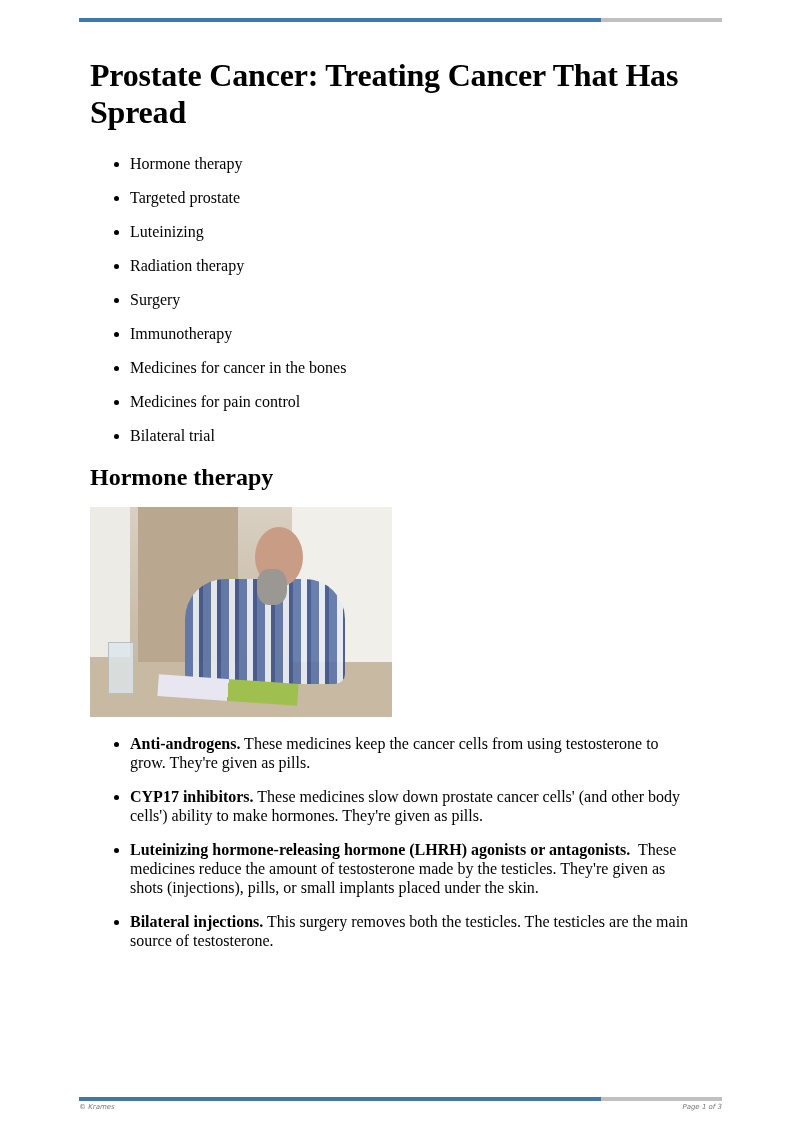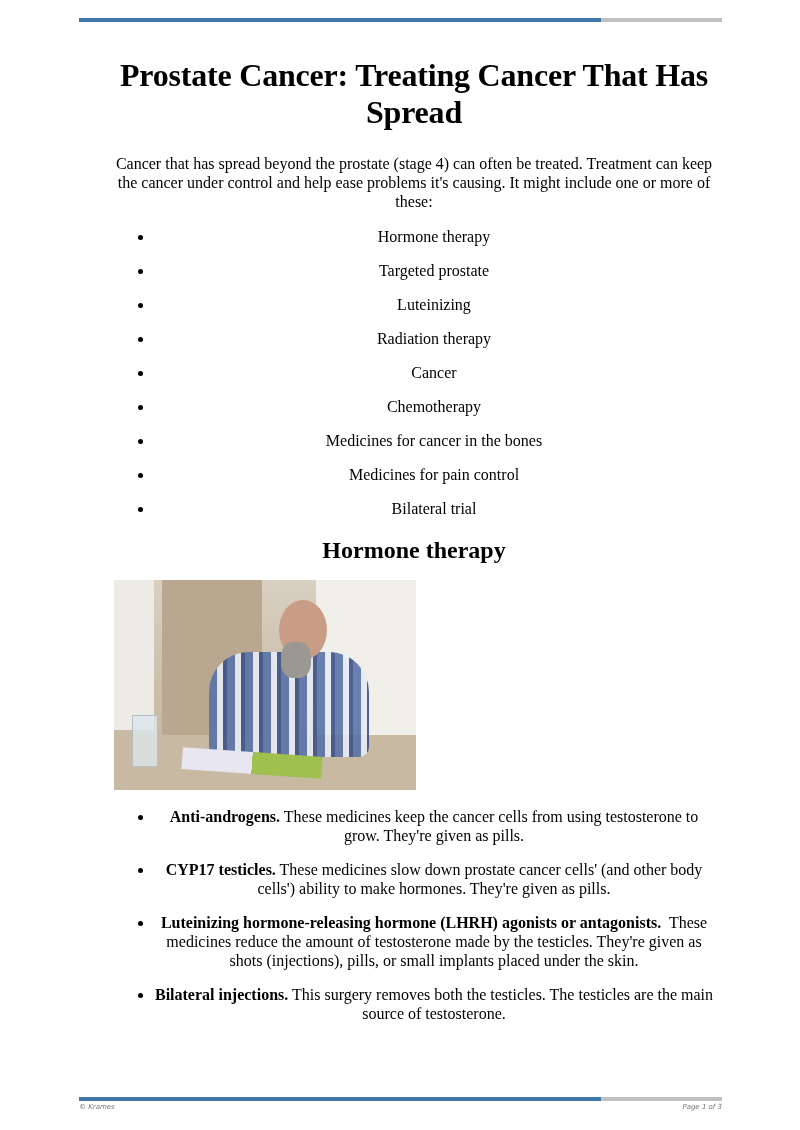--- a/index.html
+++ b/index.html
@@ -3,21 +3,21 @@
 <meta charset="utf-8">
 <style>
   html, body { margin: 0; padding: 0; background: #ffffff; }
   body { width: 800px; height: 1130px; position: relative; overflow: hidden;
          font-family: "Liberation Serif", "DejaVu Serif", serif; color: #000; }
   .bar { position: absolute; left: 79px; width: 643px; height: 4px; display: flex; }
   .bar .blue { background: #3f78aa; width: 522px; height: 100%; }
   .bar .gray { background: #c0c0c0; flex: 1; height: 100%; }
   .top-bar { top: 18px; }
   .bottom-bar { top: 1097px; }
-  .content { position: absolute; left: 114px; top: 57px; width: 600px; text-align: center; }
+  .content { position: absolute; left: 90px; top: 57px; width: 600px; }
   h1 { font-size: 32px; line-height: 37px; font-weight: bold; margin: 0 0 23px 0; letter-spacing: -0.2px; }
   p { font-size: 16px; line-height: 19px; margin: 0 0 16px 0; }
   ul { margin: 0; padding: 0 0 0 40px; font-size: 16px; line-height: 19px; }
   ul.simple li { margin: 0 0 15px 0; }
   ul.detail li { margin: 12px 0 15px 0; }
   h2 { font-size: 24px; line-height: 28px; font-weight: bold; margin: 18px 0 16px 0; }
   .photo { width: 302px; height: 210px; margin: 0 0 17px 0; position: relative; overflow: hidden;
            background: linear-gradient(180deg, #d9d0c2 0%, #c9bca8 60%, #c4b6a1 100%); }
   .photo .window { position: absolute; left: 0; top: 0; width: 40px; height: 150px; background: #ecebe6; }
   .photo .wall { position: absolute; left: 48px; top: 0; width: 100px; height: 160px; background: #b9a88f; }
@@ -38,29 +38,28 @@
 </head>
 <body>
 
 <div class="bar top-bar">
   <div class="blue"></div>
   <div class="gray"></div>
 </div>
 
 <div class="content">
   <h1>Prostate Cancer: Treating Cancer That Has Spread</h1>
-  <p>Cancer that has spread beyond the prostate (stage 4) can often be treated. Treatment can keep the cancer under control and help ease problems it's causing. It might include one or more of these:</p>
 
   <ul class="simple">
     <li>Hormone therapy</li>
     <li>Targeted prostate</li>
     <li>Luteinizing</li>
     <li>Radiation therapy</li>
-    <li>Cancer</li>
-    <li>Chemotherapy</li>
+    <li>Surgery</li>
+    <li>Immunotherapy</li>
     <li>Medicines for cancer in the bones</li>
     <li>Medicines for pain control</li>
     <li>Bilateral trial</li>
   </ul>
 
   <h2>Hormone therapy</h2>
 
   <div class="photo" title="Older man with gray beard in plaid shirt sitting at table opening a pill bottle, glass of water and magazine on table">
     <div class="window"></div>
     <div class="wall"></div>
@@ -69,21 +68,21 @@
     <div class="shirt"></div>
     <div class="head"></div>
     <div class="beard"></div>
     <div class="glass"></div>
     <div class="magazine"></div>
   </div>
 
 
   <ul class="detail">
     <li><b>Anti-androgens.</b><span> These medicines keep the cancer cells from using testosterone to grow. They're given as pills.</span></li>
-    <li><b>CYP17 testicles.</b><span> These medicines slow down prostate cancer cells' (and other body cells') ability to make hormones. They're given as pills.</span></li>
+    <li><b>CYP17 inhibitors.</b><span> These medicines slow down prostate cancer cells' (and other body cells') ability to make hormones. They're given as pills.</span></li>
     <li><b>Luteinizing hormone-releasing hormone (LHRH) agonists or antagonists.</b><span style="white-space: pre-wrap;">  These medicines reduce the amount of testosterone made by the testicles. They're given as shots (injections), pills, or small implants placed under the skin.</span></li>
     <li><b>Bilateral injections.</b><span> This surgery removes both the testicles. The testicles are the main source of testosterone.</span></li>
   </ul>
 </div>
 
 <div class="bar bottom-bar">
   <div class="blue"></div>
   <div class="gray"></div>
 </div>
 <div class="footer left">© Krames</div>

